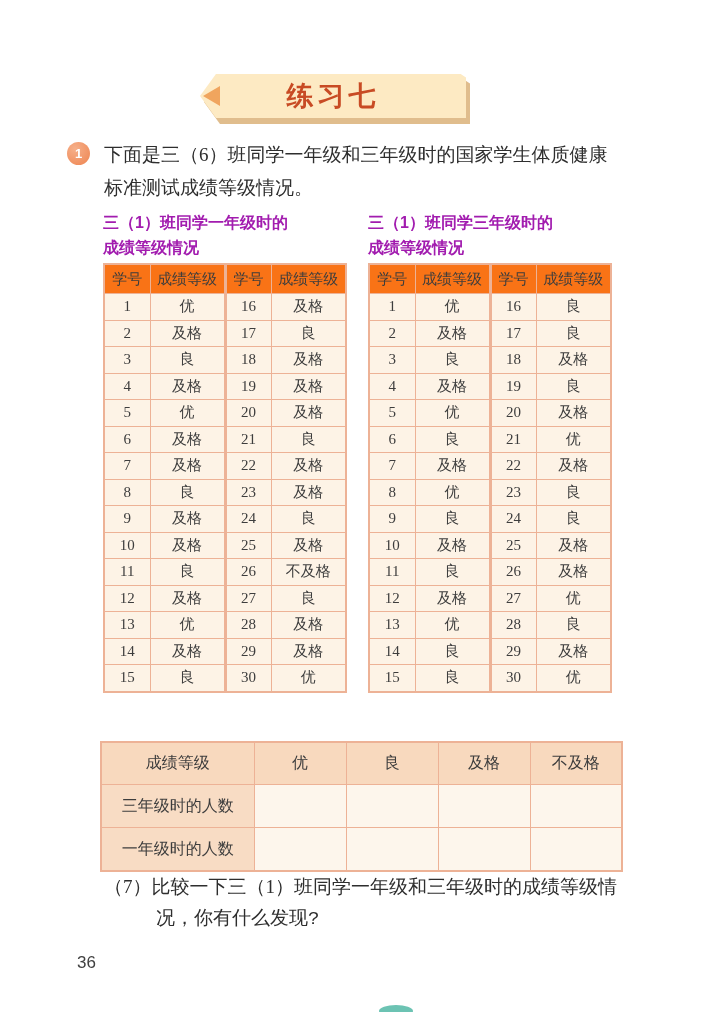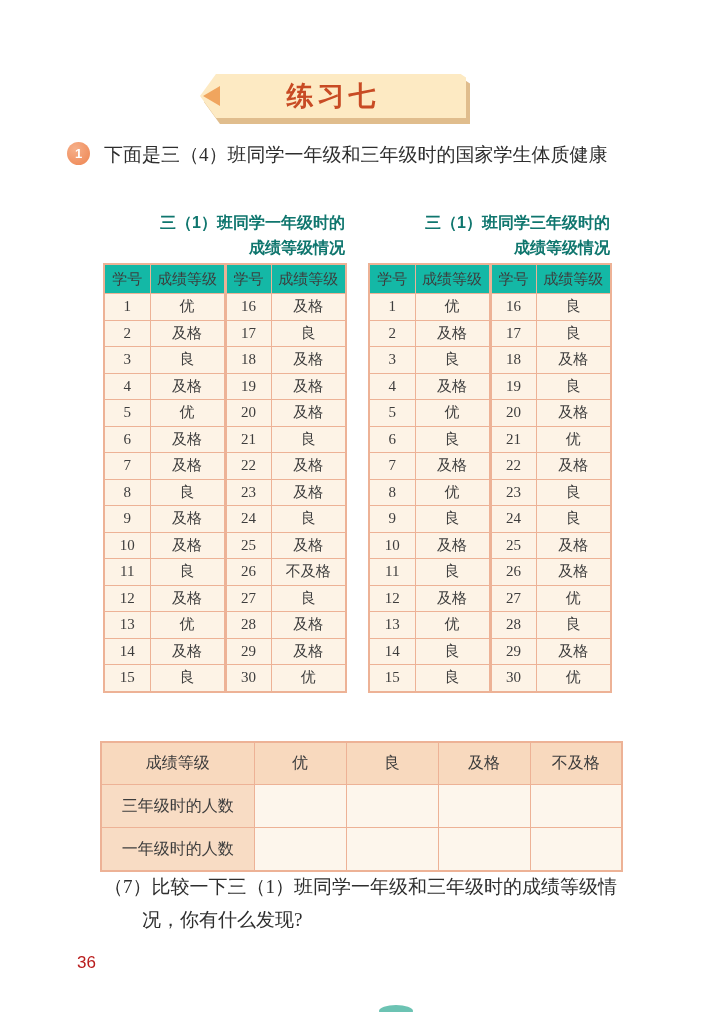--- a/index.html
+++ b/index.html
@@ -38,31 +38,31 @@
   .serif-text{font-family:"Liberation Serif","DejaVu Serif",serif;}
   .problem-text{
     position:absolute;left:104px;top:138px;width:560px;
     font-size:19px;line-height:33px;color:#2e2e2e;
   }
   
   .table-wrap{position:absolute;top:210px;width:242px;}
   .table-wrap.left{left:103px;}
   .table-wrap.right{left:368px;}
   .table-title{
-    text-align:right;font-size:16px;font-weight:bold;color:#0f766e;
+    text-align:left;font-size:16px;font-weight:bold;color:#a21caf;
     line-height:25px;margin-bottom:3px;
   }
   table{border-collapse:collapse;table-layout:fixed;}
   .grade-table{width:242px;border:2px solid #edb296;}
   .grade-table th,.grade-table td{
     border:1.5px solid #edb296;text-align:center;padding:0;
     font-family:"Liberation Serif","DejaVu Serif",serif;
     font-size:15px;color:#3d3d3d;font-weight:normal;
   }
-  .grade-table th{background:#14b8a6;height:28px;}
+  .grade-table th{background:#f97316;height:28px;}
   .grade-table td{background:#fdf3e6;height:25.5px;}
   .grade-table tr > *:nth-child(3){border-left-width:3px;}
   .col-id{width:46px;}
   .col-grade{width:75px;}
   
   .part1-label{
     position:absolute;left:104px;top:706px;font-size:19px;color:#2e2e2e;
   }
   .summary-table{
     position:absolute;left:100px;top:741px;width:521px;border:2px solid #edb296;
@@ -75,23 +75,23 @@
   .summary-table th{background:#f8d9be;height:41px;}
   .summary-table td{background:#fdf6ec;height:42px;}
   .summary-table td:first-child{background:#f8dcc4;}
   .col-label{width:153px;}
   .col-ans{width:92px;}
   
   .part2-text{
     position:absolute;left:104px;top:870px;width:560px;
     font-size:19px;line-height:33px;color:#2e2e2e;
   }
-  .part2-line2{margin-left:38px;}
+  .part2-line2{margin-left:52px;font-family:Liberation Mono, monospace;}
   .page-number{
-    position:absolute;left:77px;top:953px;font-size:17px;color:#b91c1c;
+    position:absolute;left:77px;top:953px;font-size:17px;color:#404040;
   }
   .teal-dot{
     position:absolute;left:379px;top:1005px;width:34px;height:12px;
     border-radius:50%;background:#6cc3b3;
   }
 </style>
 </head>
 <body>
 
 <div class="page">
@@ -101,21 +101,22 @@
     <div class="banner-body">
       <span class="banner-title">练习七</span>
     </div>
     <div class="pencil-tip"></div>
   </div>
 
   <div class="problem-badge">
     <span>1</span>
   </div>
   <div class="problem-text serif-text">
-    <div>下面是三（4）班同学一年级和三年级时的国家学生体质健康</div>
+    <div>下面是三（6）班同学一年级和三年级时的国家学生体质健康</div>
+    <div>标准测试成绩等级情况。</div>
   </div>
 
   <div class="table-wrap left">
     <div class="table-title">
       <div>三（1）班同学一年级时的</div>
       <div>成绩等级情况</div>
     </div>
     <table class="grade-table">
       <colgroup>
           <col class="col-id">

